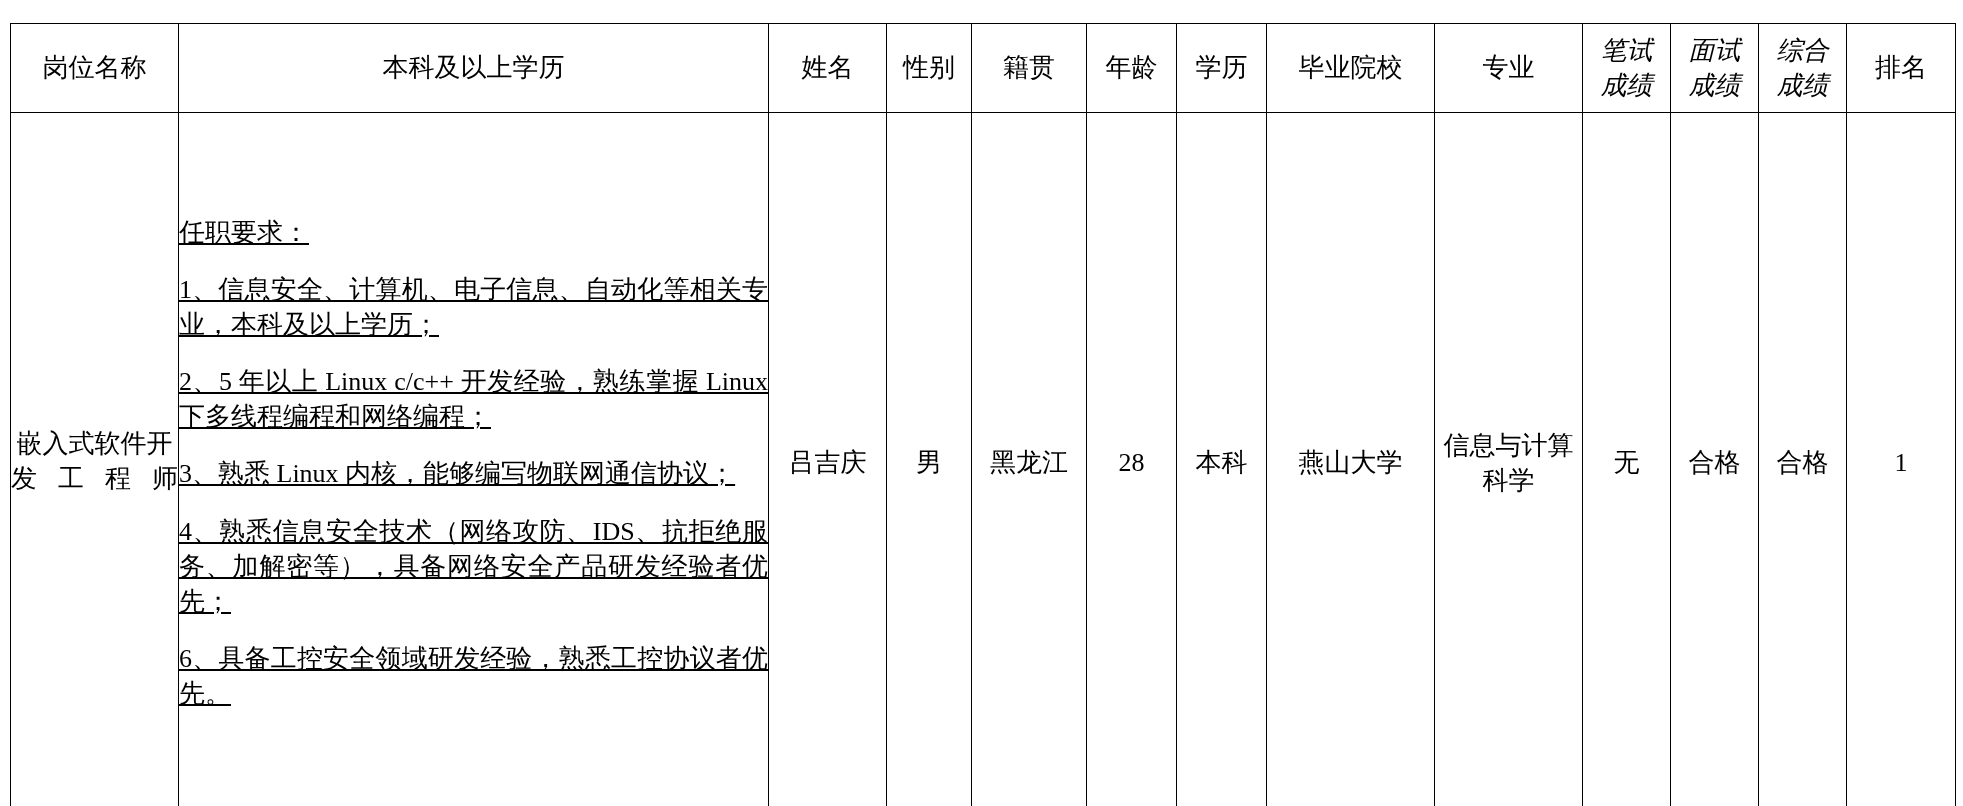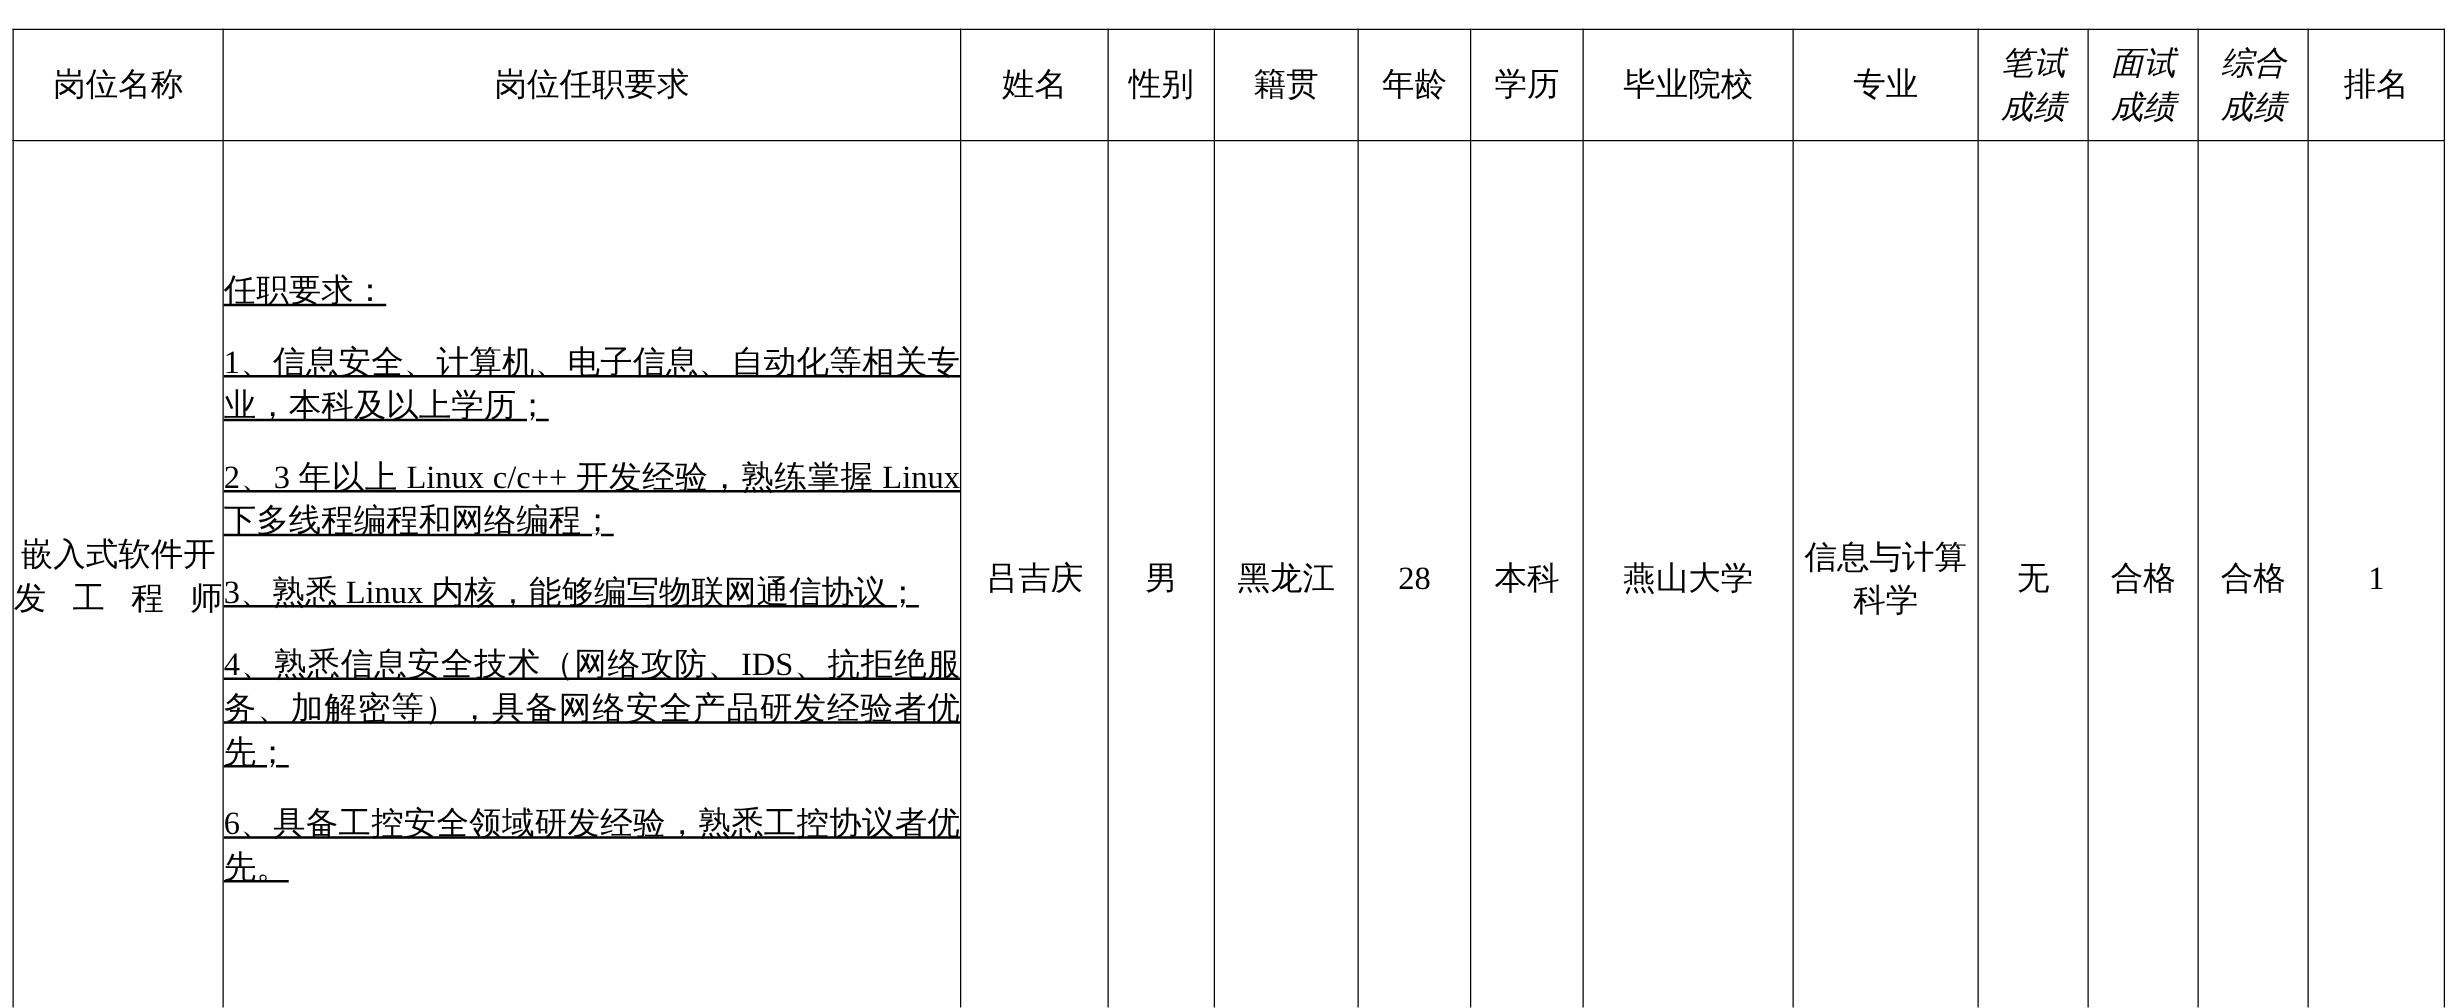--- a/index.html
+++ b/index.html
@@ -109,21 +109,21 @@
       <col class="c-school">
       <col class="c-major">
       <col class="c-written">
       <col class="c-interview">
       <col class="c-overall">
       <col class="c-rank">
     </colgroup>
     <thead>
       <tr>
         <td>岗位名称</td>
-        <td>岗位任职要求</td>
+        <td>本科及以上学历</td>
         <td>姓名</td>
         <td>性别</td>
         <td>籍贯</td>
         <td>年龄</td>
         <td>学历</td>
         <td>毕业院校</td>
         <td>专业</td>
         <td class="hdr-two-line">
           <div>笔试</div>
           <div>成绩</div>
@@ -138,21 +138,21 @@
         </td>
         <td>排名</td>
       </tr>
     </thead>
     <tbody>
       <tr class="body-row">
         <td class="post-cell">嵌入式软件开发工程师</td>
         <td class="req-cell">
           <p>任职要求：</p>
           <p>1、信息安全、计算机、电子信息、自动化等相关专业，本科及以上学历；</p>
-          <p>2、3 年以上 Linux c/c++ 开发经验，熟练掌握 Linux 下多线程编程和网络编程；</p>
+          <p>2、5 年以上 Linux c/c++ 开发经验，熟练掌握 Linux 下多线程编程和网络编程；</p>
           <p>3、熟悉 Linux 内核，能够编写物联网通信协议；</p>
           <p>4、熟悉信息安全技术（网络攻防、IDS、抗拒绝服务、加解密等），具备网络安全产品研发经验者优先；</p>
           <p>6、具备工控安全领域研发经验，熟悉工控协议者优先。</p>
         </td>
         <td>吕吉庆</td>
         <td>男</td>
         <td>黑龙江</td>
         <td>28</td>
         <td>本科</td>
         <td>燕山大学</td>

